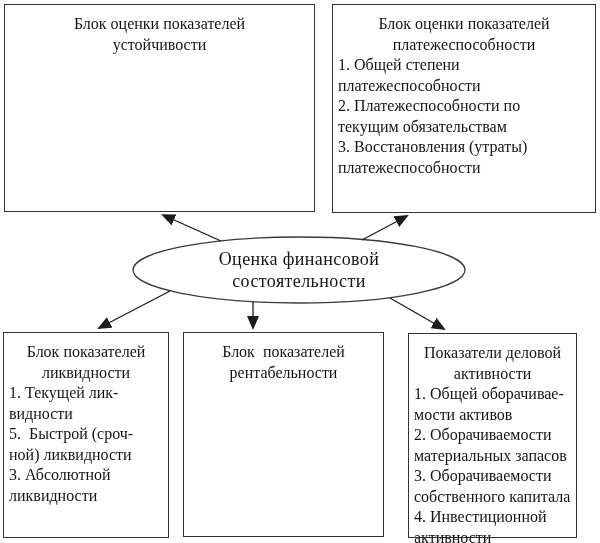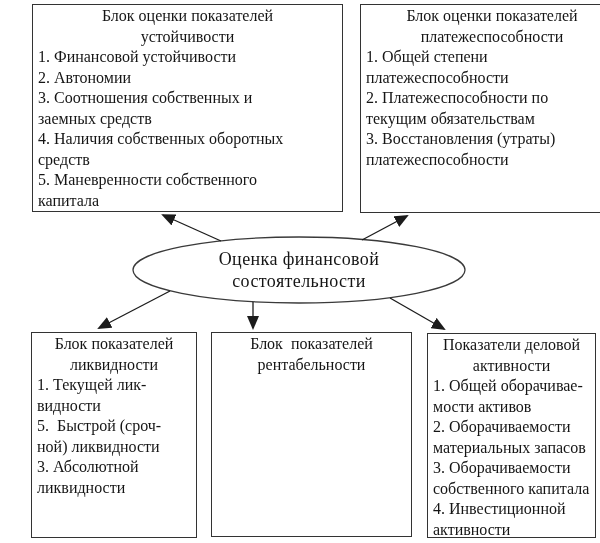--- a/index.html
+++ b/index.html
@@ -20,39 +20,38 @@
     position: absolute;
     left: 0; top: 0;
     width: 600px; height: 543px;
     z-index: 0;
   }
   .box {
     position: absolute;
     border: 1.5px solid #333333;
     background: #ffffff;
     box-sizing: border-box;
-    padding: 1px 5px 0 5px;
+    padding: 9px 5px 0 5px;
     font-size: 16px;
     line-height: 20.5px;
     z-index: 1;
-    margin-left: 28px;
   }
   .box-title {
     text-align: center;
     white-space: pre-wrap;
   }
   .box-body {
     text-align: left;
     white-space: pre-wrap;
   }
   #box-stability     { left: 4px;   top: 4px;   width: 311px; height: 208px; }
   #box-solvency      { left: 332px; top: 4px;   width: 264px; height: 209px; }
   #box-liquidity     { left: 3px;   top: 332px; width: 166px; height: 206px; }
   #box-profitability { left: 183px; top: 332px; width: 201px; height: 205px; }
-  #box-business      { left: 399px; top: 333px; width: 169px; height: 205px; }
+  #box-business      { left: 408px; top: 333px; width: 169px; height: 205px; }
   .ellipse-label {
     position: absolute;
     left: 133px;
     top: 238px;
     width: 332px;
     height: 64px;
     display: flex;
     align-items: center;
     justify-content: center;
     text-align: center;
@@ -78,28 +77,20 @@
     <line x1="221" y1="241" x2="163" y2="215" stroke="#1c1c1c" stroke-width="1.3" marker-end="url(#arrowhead)"></line>
     <line x1="362" y1="240" x2="407" y2="216" stroke="#1c1c1c" stroke-width="1.3" marker-end="url(#arrowhead)"></line>
     <line x1="170" y1="291" x2="99" y2="328" stroke="#1c1c1c" stroke-width="1.3" marker-end="url(#arrowhead)"></line>
     <line x1="253" y1="302" x2="253" y2="328" stroke="#1c1c1c" stroke-width="1.3" marker-end="url(#arrowhead)"></line>
     <line x1="390" y1="298" x2="444" y2="329" stroke="#1c1c1c" stroke-width="1.3" marker-end="url(#arrowhead)"></line>
   </svg>
 
   <div class="box" id="box-stability">
     <div class="box-title">Блок оценки показателей
 устойчивости</div>
-    <div class="box-body">1. Финансовой устойчивости
-2. Автономии
-3. Соотношения собственных и
-заемных средств
-4. Наличия собственных оборотных
-средств
-5. Маневренности собственного
-капитала</div>
   </div>
 
   <div class="box" id="box-solvency">
     <div class="box-title">Блок оценки показателей
 платежеспособности</div>
     <div class="box-body">1. Общей степени
 платежеспособности
 2. Платежеспособности по
 текущим обязательствам
 3. Восстановления (утраты)

